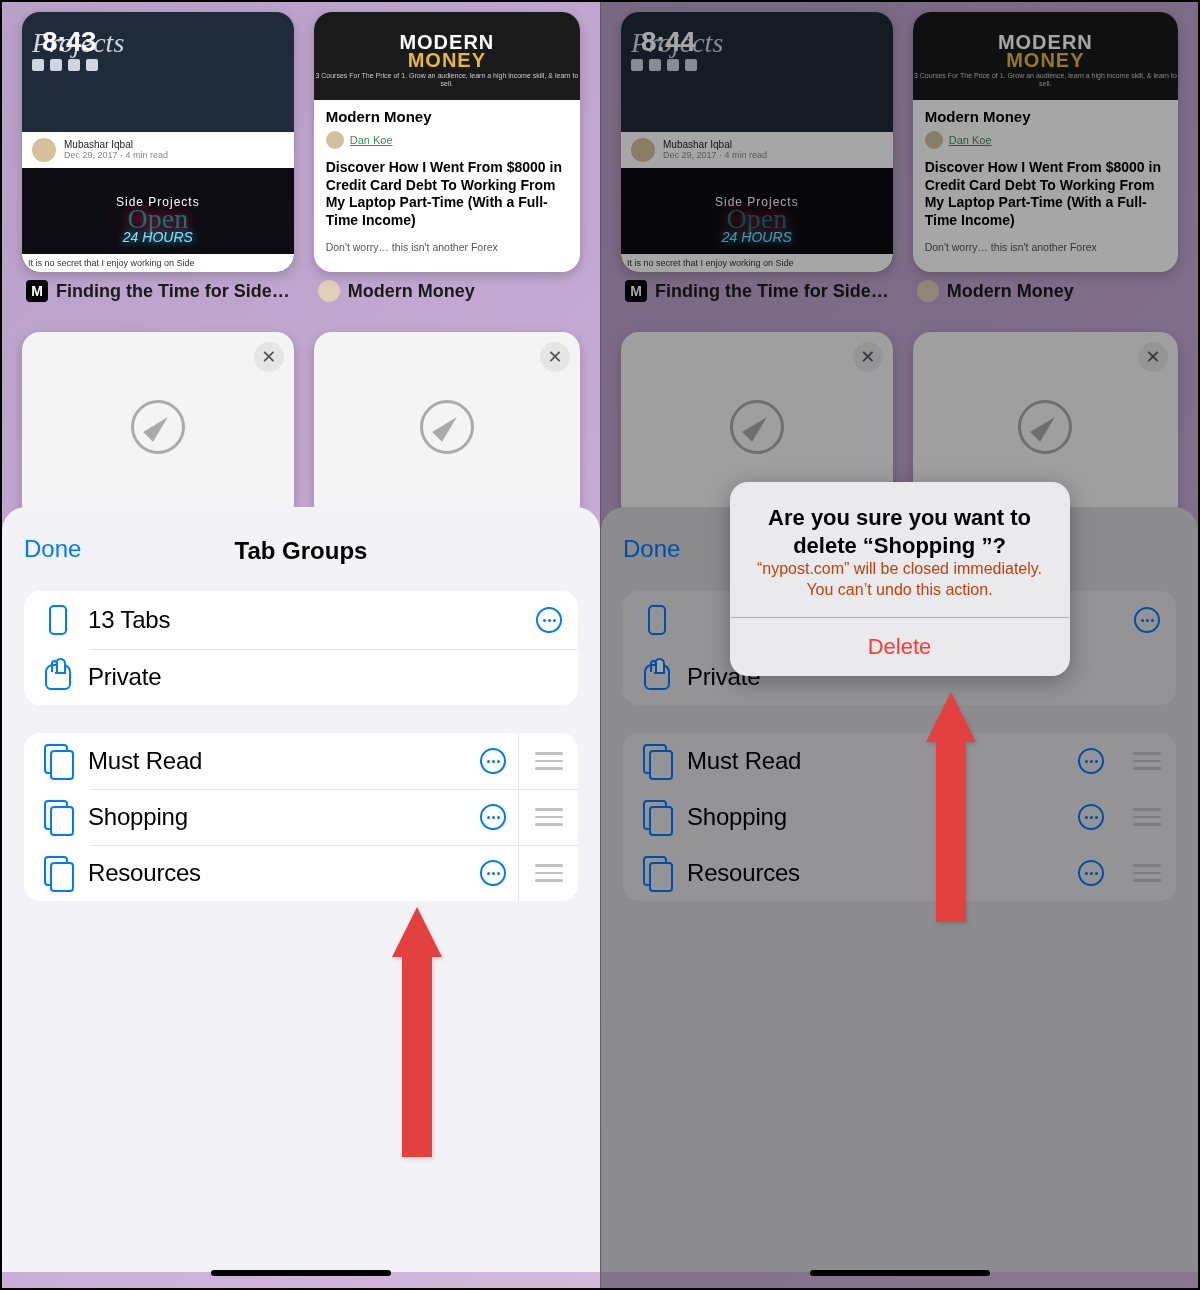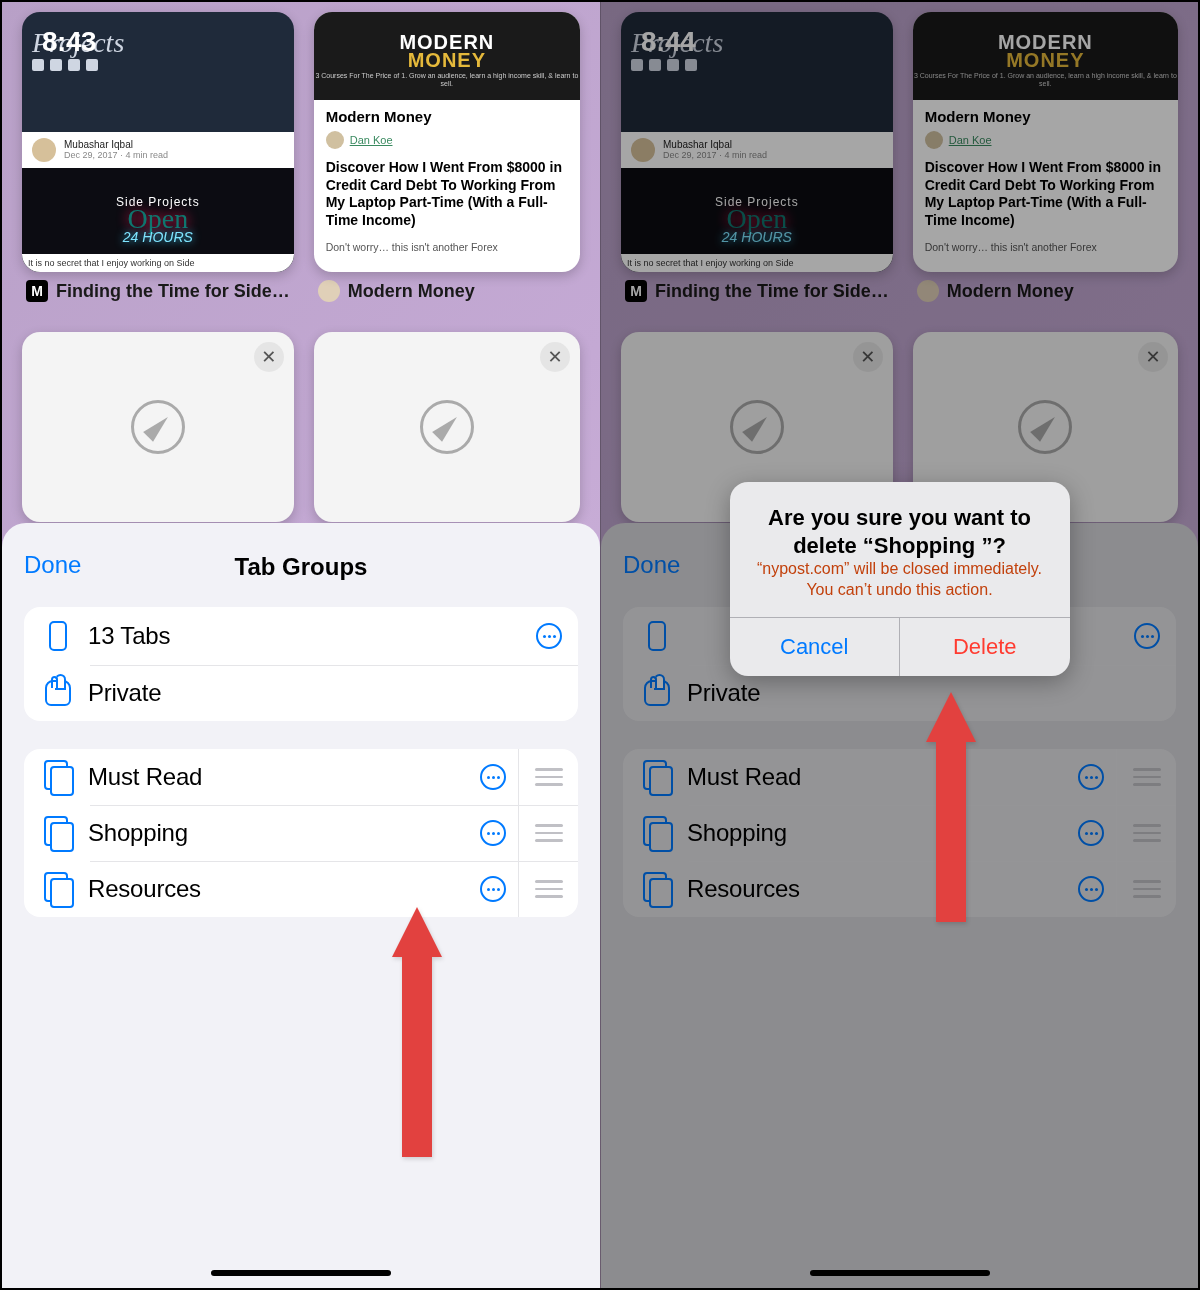--- a/index.html
+++ b/index.html
@@ -124,21 +124,21 @@
     }
     .tab-label .favicon {
       width: 22px; height: 22px; background: #000; color: #fff; border-radius: 4px;
       display: flex; align-items: center; justify-content: center; font-size: 14px; font-weight: 700;
     }
     .tab-label .favicon.av { background: #e0d0b8; border-radius: 50%; }
     .tab-label .txt { font-size: 18px; font-weight: 700; color: #1a1a1a; white-space: nowrap; overflow: hidden; text-overflow: ellipsis; }
 
     
     .sheet {
-      position: absolute; bottom: 0; left: 0; right: 0;
+      position: absolute; bottom: 16px; left: 0; right: 0;
       background: #f2f2f7; border-radius: 24px 24px 0 0;
       padding: 20px 0 30px 0;
       z-index: 4;
       height: 765px;
     }
     .sheet.dimmed { background: #d7d7dc; }
     .sheet-header {
       position: relative; text-align: center; padding: 10px 0 26px 0;
     }
     .sheet-header .done {
@@ -562,21 +562,20 @@
       </div>
     </div>
   </div>
 
   <div class="alert">
     <div class="alert-body">
       <div class="alert-title">Are you sure you want to delete “Shopping ”?</div>
       <div class="alert-msg">“nypost.com” will be closed immediately. You can’t undo this action.</div>
     </div>
     <div class="alert-buttons">
-      <div class="alert-btn cancel">Cancel</div>
       <div class="alert-btn delete">Delete</div>
     </div>
   </div>
 
   <div class="arrow" style="left:325px; top:690px;">
     <div class="head"></div>
     <div class="shaft" style="height:180px;"></div>
   </div>
 
   <div class="home-ind"></div>

